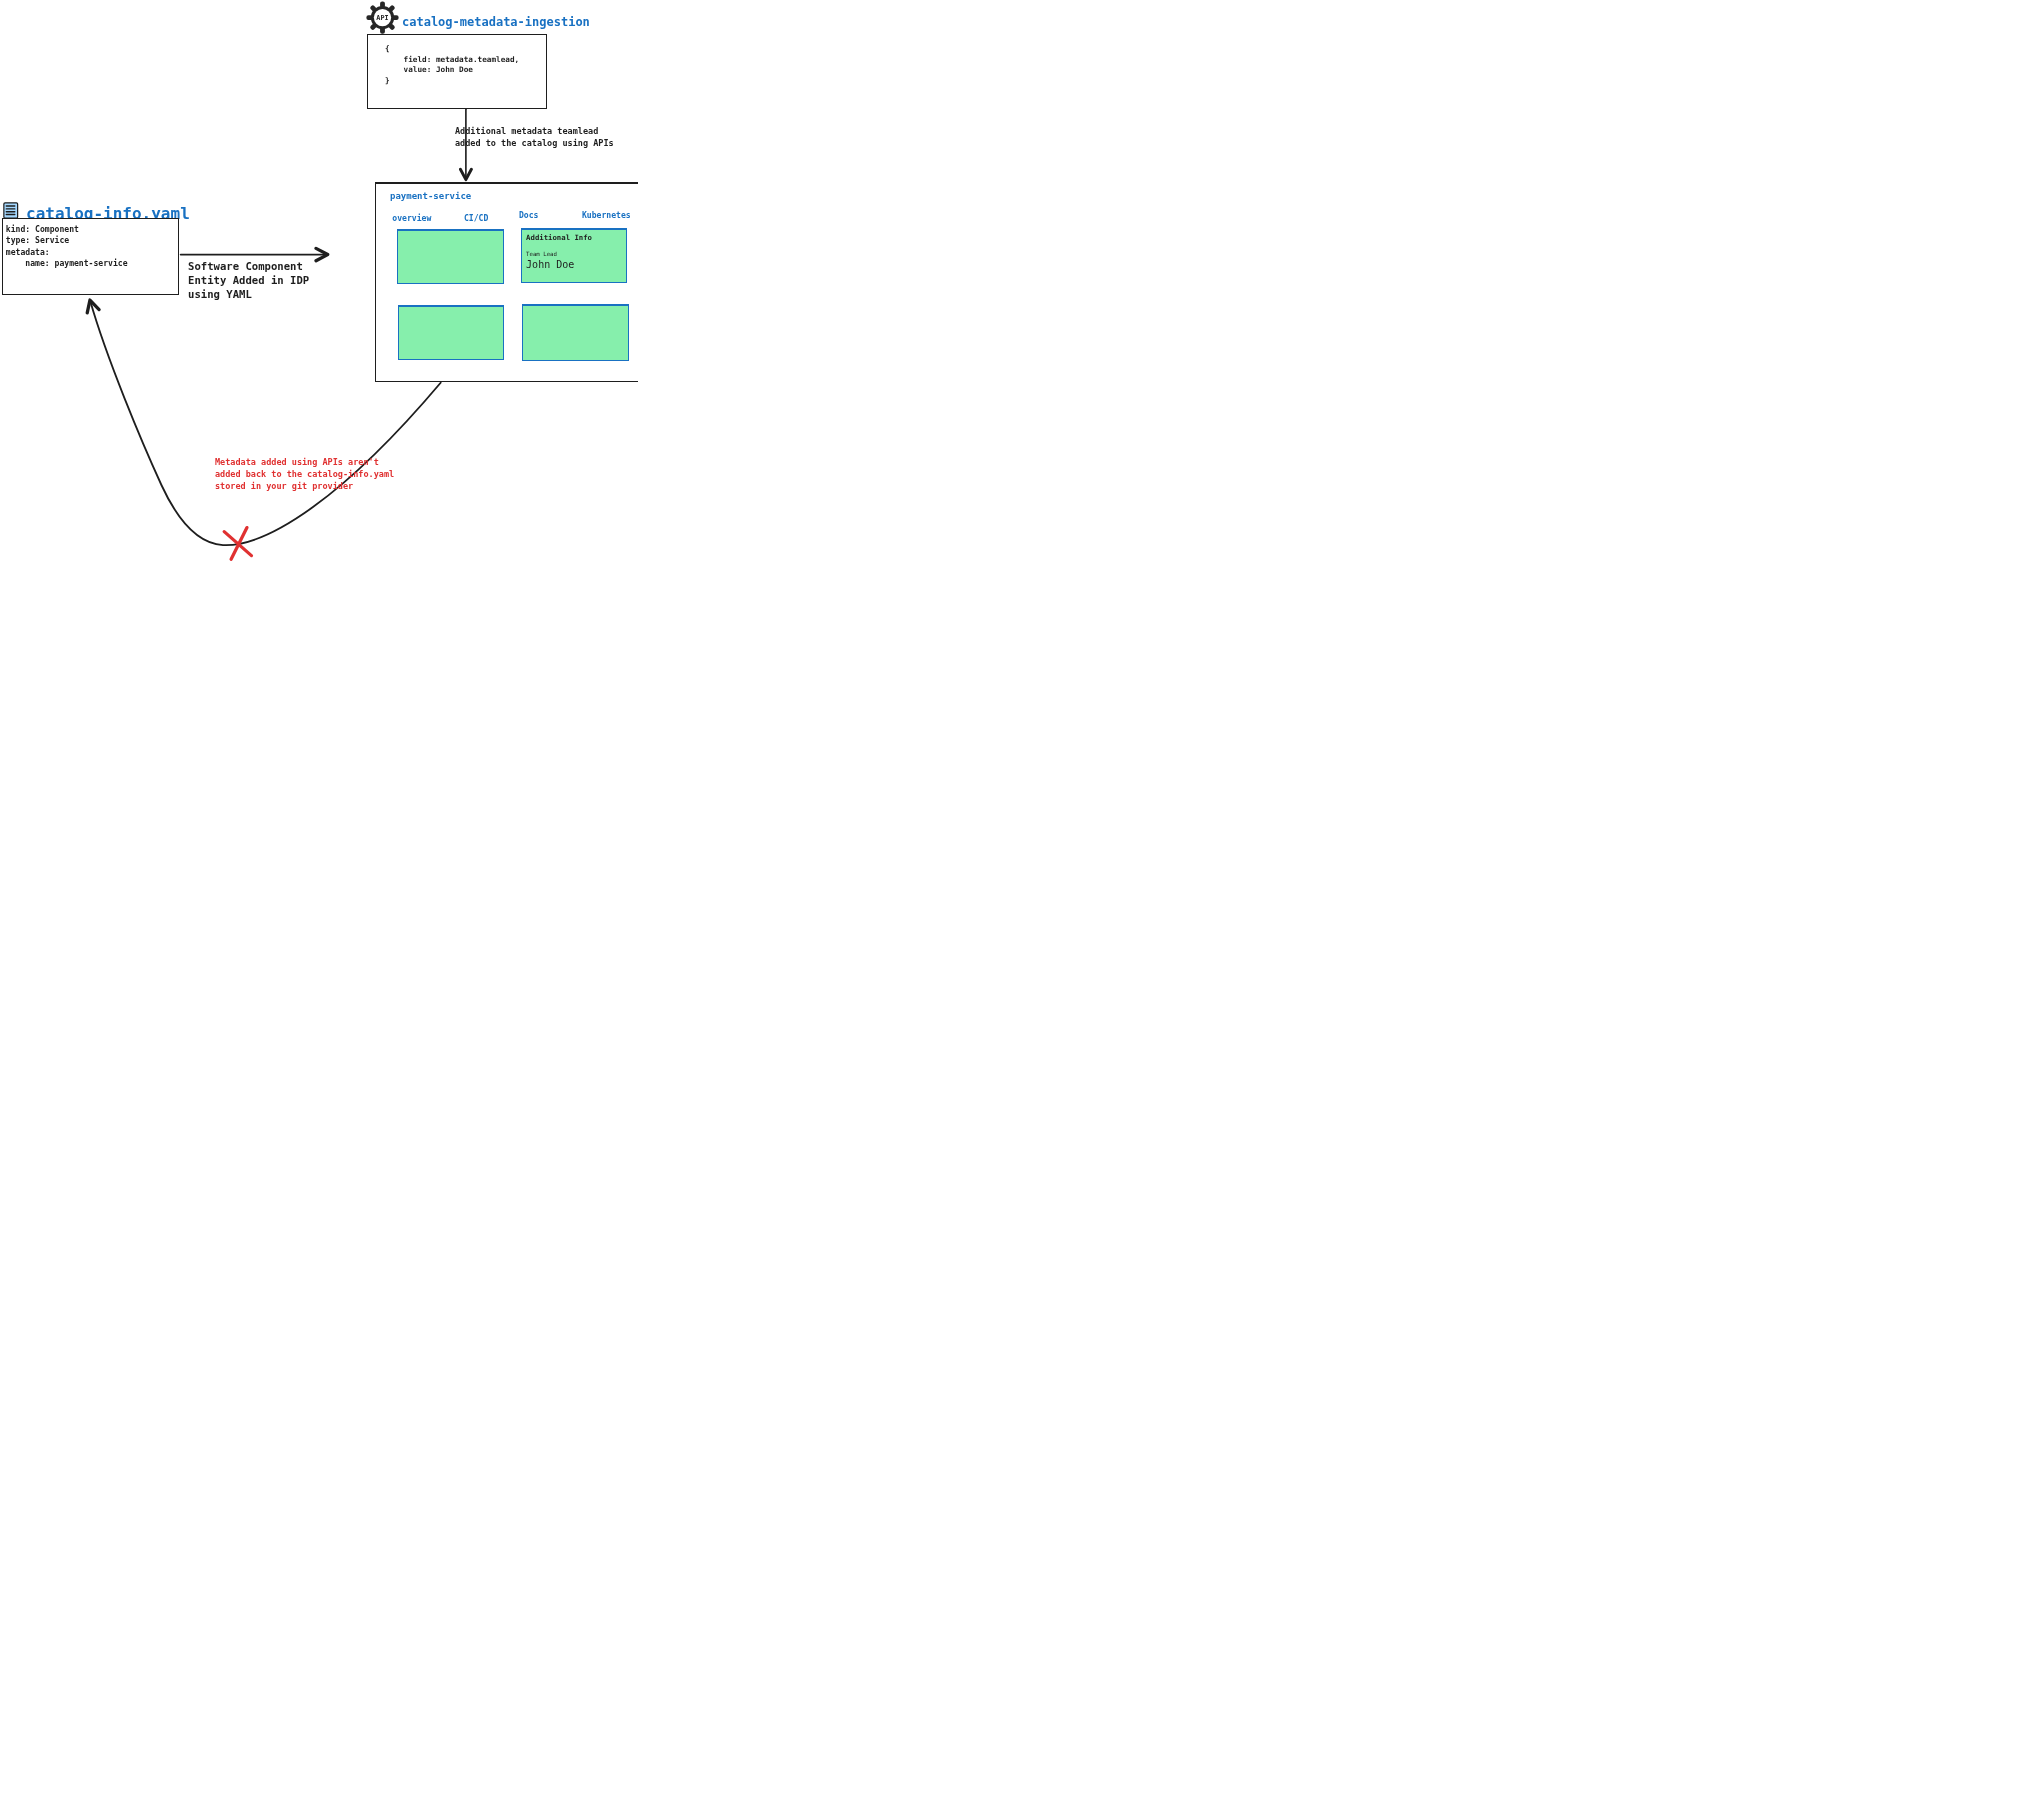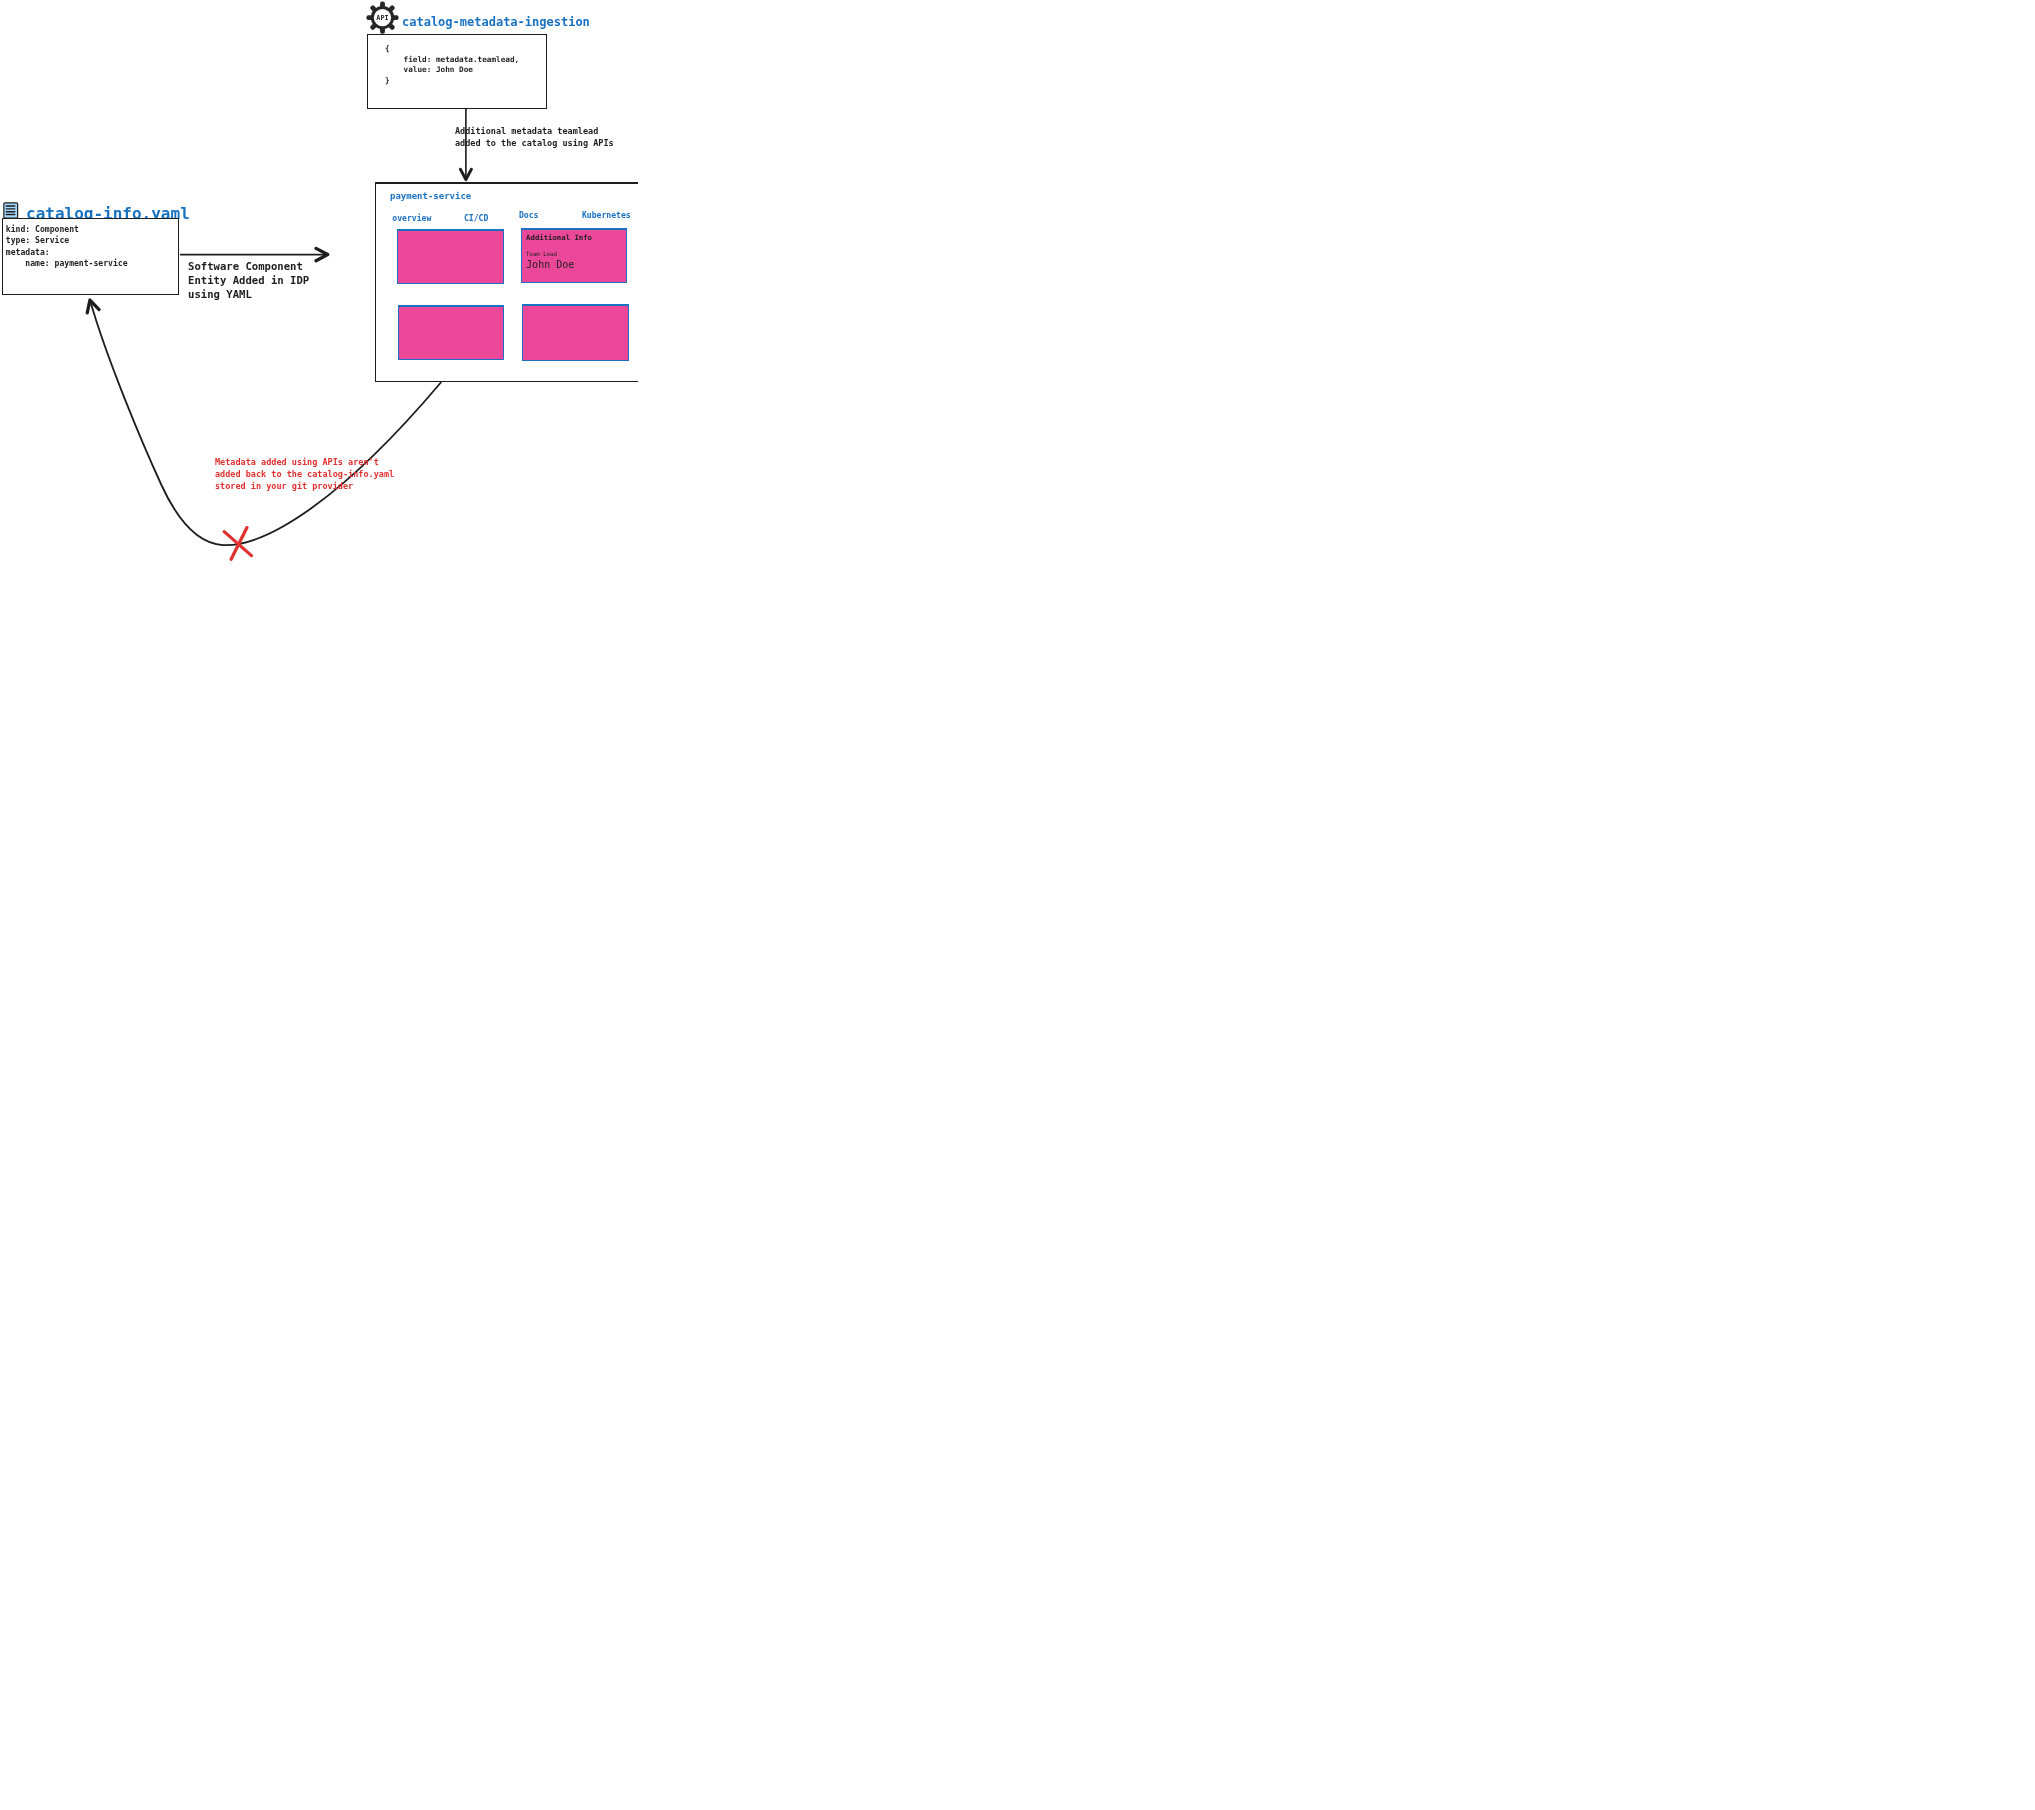--- a/index.html
+++ b/index.html
@@ -20,21 +20,21 @@
     border:1.6px solid #1e1e1e;background:#ffffff;margin:0;
     font-family:inherit;font-weight:600;color:#1e1e1e;box-sizing:border-box;
   }
   .json-box{font-size:7.7px;line-height:10.6px;padding:9px 0 0 17px;}
   .yaml-box{font-size:8.1px;line-height:11.4px;padding:4.9px 0 0 2.4px;}
   .idp-window{
     border:1.6px solid #1e1e1e;border-top-width:2.4px;background:#ffffff;box-sizing:border-box;margin-left:43px;
   }
   .panel{
     position:absolute;border:1.2px solid #1971c2;border-top-width:2px;
-    background:#ec4899;box-sizing:border-box;padding-left:42px;
+    background:#86efac;box-sizing:border-box;padding-left:42px;
   }
   .note-line{white-space:nowrap;}
   .annot{font-size:8.5px;font-weight:600;line-height:12.2px;white-space:nowrap;}
   .flow-label{font-size:10.6px;font-weight:700;line-height:14px;white-space:nowrap;}
   .warn{font-size:8.5px;font-weight:700;line-height:12.2px;white-space:nowrap;}
   .ai-head{font-size:7.3px;font-weight:600;white-space:nowrap;}
   .ai-sub{font-size:5.7px;font-weight:500;white-space:nowrap;}
   .ai-val{font-size:10px;font-weight:500;white-space:nowrap;}
 </style>
 </head>

